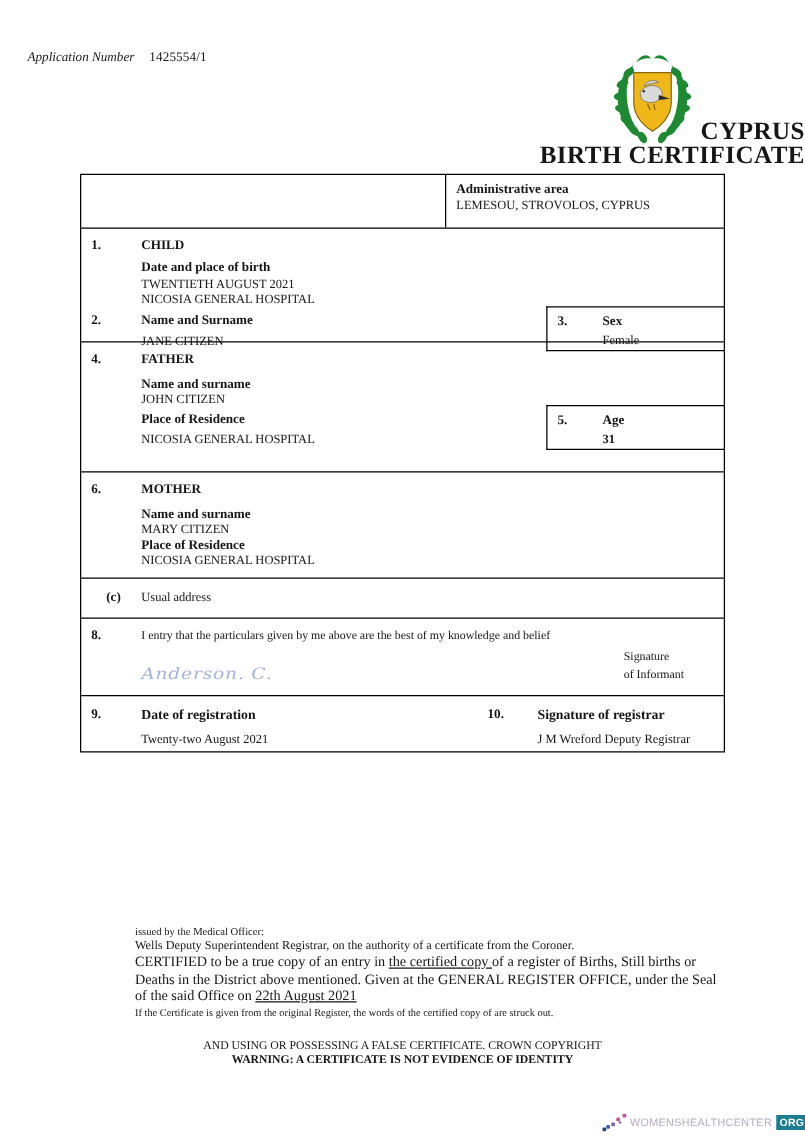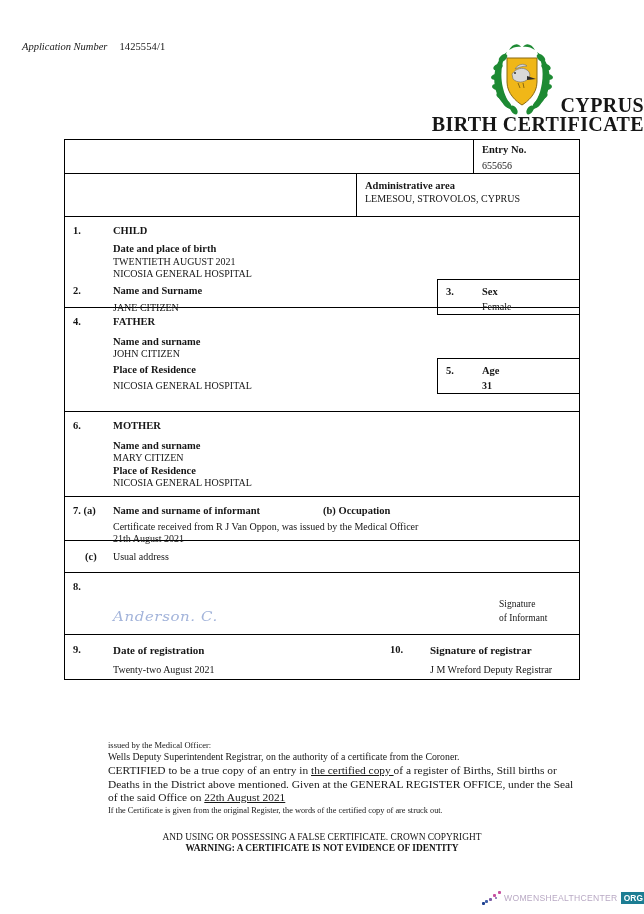--- a/index.html
+++ b/index.html
@@ -326,26 +326,20 @@
   </svg>
 </div>
 
 <div class="doc-title">
   <span class="l1">CYPRUS</span>
   <span class="l2">BIRTH CERTIFICATE</span>
 </div>
 
 <div class="cert-table">
 
-  <div class="row r-entry">
-    <div class="entry-box">
-      <span class="hd">Entry No.</span>
-      <span class="vl">655656</span>
-    </div>
-  </div>
 
   <div class="row r-dist">
     <div class="left">
     </div>
     <div class="admin-box">
       <span class="hd">Administrative area</span>
       <span class="vl">LEMESOU, STROVOLOS, CYPRUS</span>
     </div>
   </div>
 
@@ -381,35 +375,29 @@
 
   <div class="row r-mother">
     <span class="num n6">6.</span>
     <span class="hd mother-lbl">MOTHER</span>
     <span class="hd nm-lbl">Name and surname</span>
     <span class="vl nm-val">MARY CITIZEN</span>
     <span class="hd res-lbl">Place of Residence</span>
     <span class="vl res-val">NICOSIA GENERAL HOSPITAL</span>
   </div>
 
-  <div class="row r-inf">
-    <span class="num n7">7. (a)</span>
-    <span class="hd inf-lbl">Name and surname of informant</span>
-    <span class="hd occ-lbl">(b) Occupation</span>
-    <span class="vl inf-1">Certificate received from R J Van Oppon, was issued by the Medical Officer</span>
-    <span class="vl inf-2">21th August 2021</span>
-  </div>
 
   <div class="row r-addr">
     <span class="num nc">(c)</span>
     <span class="vl addr-lbl">Usual address</span>
   </div>
 
   <div class="row r-decl">
     <span class="num n8">8.</span>
+    <span class="decl-txt">I entry that the particulars given by me above are the best of my knowledge and belief</span>
     <span class="sig-1">Signature</span>
     <span class="sig-2">of Informant</span>
     <span class="signature">Anderson. C.</span>
   </div>
 
   <div class="row r-reg">
     <span class="num n9">9.</span>
     <span class="hd reg-lbl">Date of registration</span>
     <span class="vl reg-val">Twenty-two August 2021</span>
     <span class="num n10">10.</span>

